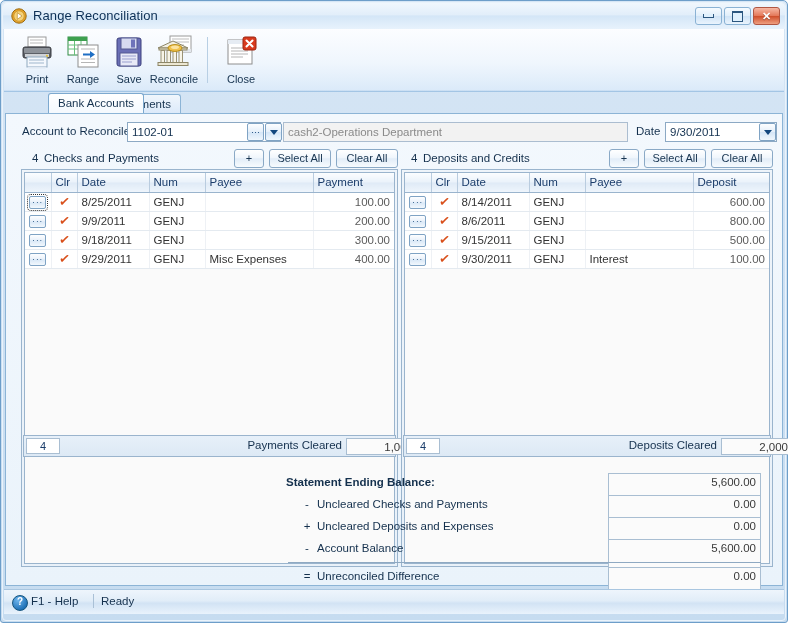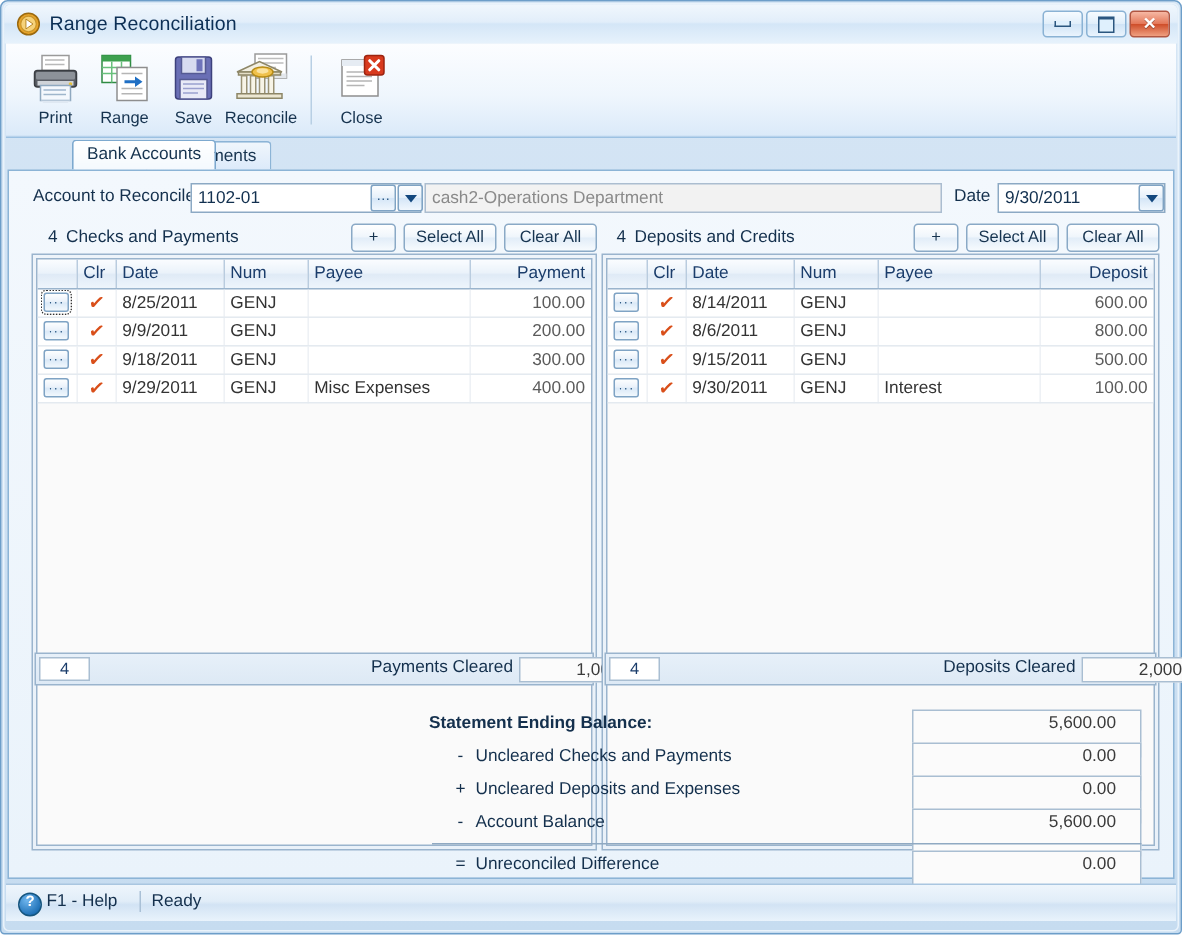--- a/index.html
+++ b/index.html
@@ -111,21 +111,21 @@
     padding:2px;
   }
   .gridinner{position:absolute;left:2px;top:2px;right:2px;bottom:2px;border:1px solid #9ab4cd;background:#fafafa;overflow:hidden;}
   table.g{border-collapse:collapse;width:100%;table-layout:fixed;font-size:11.5px;}
   table.g th{
     height:19px;font-weight:normal;color:#1b3d6b;text-align:left;
     background:linear-gradient(to bottom,#fbfdff 0%,#eaf2fa 48%,#dfeaf6 52%,#eef5fc 100%);
     border-right:1px solid #b9ccdf;border-bottom:1px solid #9ab4cd;
     padding:0 4px;box-sizing:border-box;white-space:nowrap;overflow:hidden;
   }
-  table.g th.num{text-align:right;}
+  table.g th.num{}
   table.g td{
     height:19px;padding:0 4px;box-sizing:border-box;color:#333333;
     border-bottom:1px solid #e4eaf0;border-right:1px solid #eef1f5;
     white-space:nowrap;overflow:hidden;background:#ffffff;
   }
   table.g td.num{text-align:right;color:#5b5b5b;}
   table.g td.ctr{text-align:center;padding:0;}
   .dots{
     display:inline-block;width:17px;height:13px;box-sizing:border-box;
     border:1px solid #7fa3c4;border-radius:2px;
@@ -151,21 +151,21 @@
     position:absolute;top:2px;height:17px;line-height:16px;box-sizing:border-box;
     border:1px solid #a9bed2;background:#fbfbfb;text-align:right;padding-right:4px;
     font-size:11.5px;color:#3a3a3a;
   }
 
   
   .sum-lab{position:absolute;font-size:11.5px;color:#14304d;}
   .sum-op{position:absolute;font-size:11.5px;color:#14304d;text-align:center;width:10px;}
   .sum-val{
     position:absolute;height:32px;line-height:17px;box-sizing:border-box;width:153px;
-    border:1px solid #a9bed2;background:#fbfbfb;text-align:right;padding-right:16px;
+    border:1px solid #a9bed2;background:#fbfbfb;text-align:right;padding-right:4px;
     font-size:11.5px;color:#3a3a3a;
   }
   .sum-rule{position:absolute;height:1px;background:#8fa9c2;}
 
   
   #statusbar{
     position:absolute;left:3px;top:588px;width:780px;height:24px;
     background:linear-gradient(to bottom,#eef5fc 0%,#e1edf8 45%,#d2e3f4 55%,#e9f3fc 100%);
     border-top:1px solid #a9c6e0;
   }

